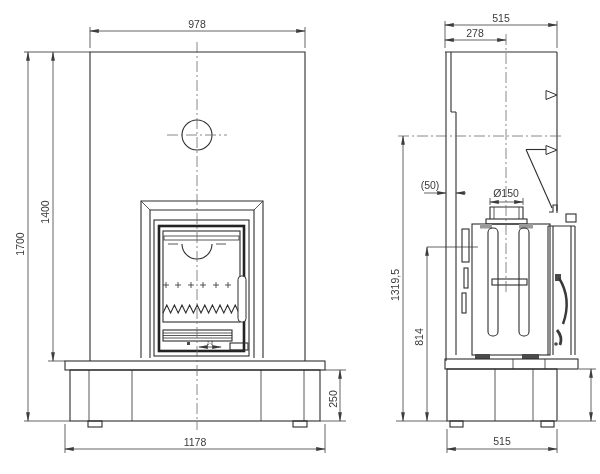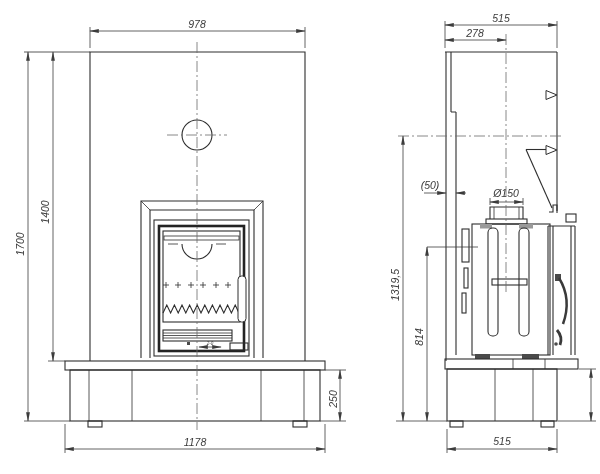--- a/index.html
+++ b/index.html
@@ -1,17 +1,17 @@
 <!DOCTYPE html>
 <html><head>
 <meta charset="utf-8">
 <style>
   html,body{margin:0;padding:0;background:#ffffff;}
   body{width:600px;height:474px;overflow:hidden;}
-  .canvas{width:600px;height:474px;background:#ffffff;position:relative;font-style:italic;}
+  .canvas{width:600px;height:474px;background:#ffffff;position:relative;}
   svg{display:block;}
   text{
     font-family:"Liberation Sans", sans-serif;
     fill:#3a3a3a;
     font-size:10.5px;
   }
   text.tiny{font-size:4.5px;}
   .obj{stroke:#2e2e2e;fill:none;stroke-width:1.1;}
   .thin{stroke:#2e2e2e;fill:none;stroke-width:0.8;}
   .thick{stroke:#232323;fill:none;stroke-width:2.6;}

